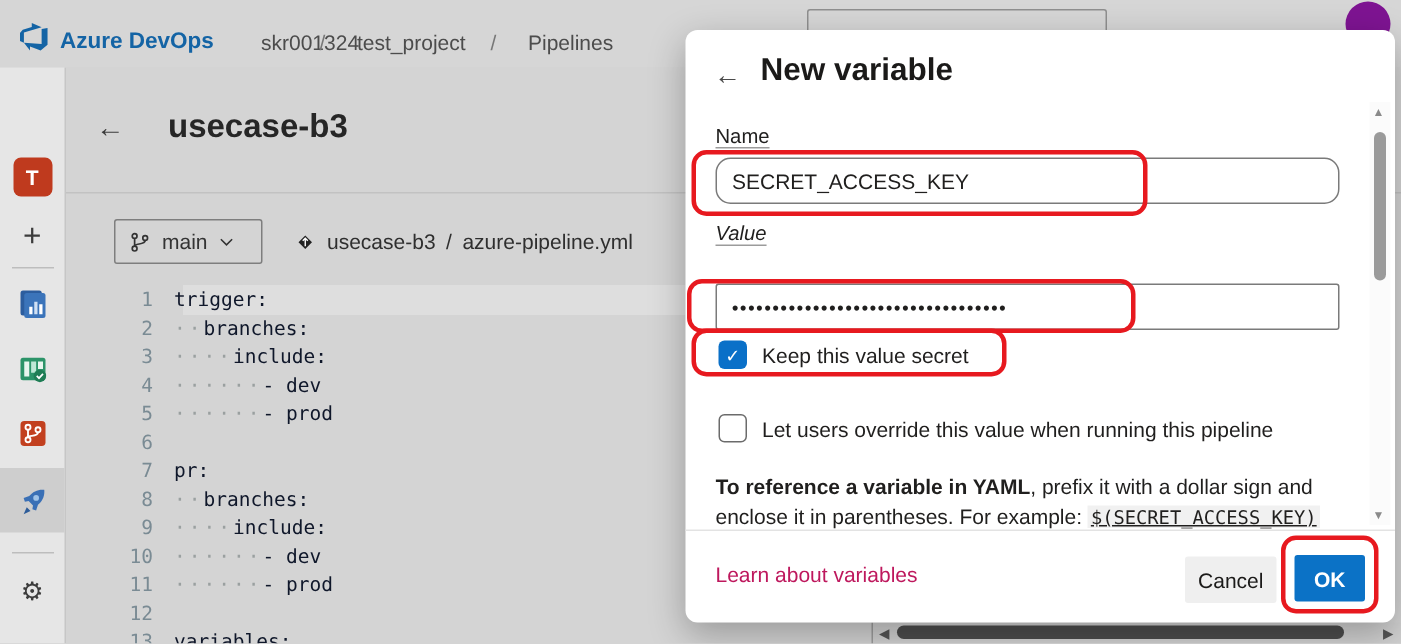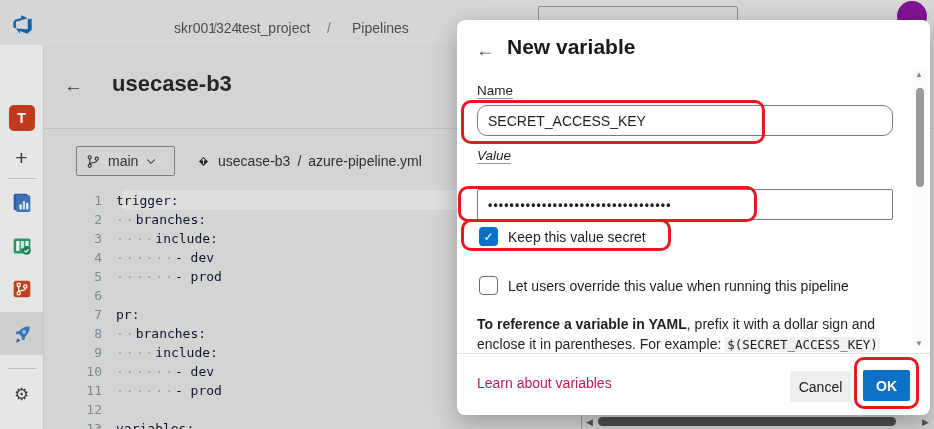--- a/index.html
+++ b/index.html
@@ -62,21 +62,21 @@
   .txt-input { position:absolute; left:20px; width:416px; height:31px; border:1px solid #7a7a7a; border-radius:2px; background:#fff; font-family:"Liberation Sans",sans-serif; font-size:14px; color:#201f1e; padding:0 10px; outline:none; }
   .in-name { top:85px;border-radius:10px; }
   .in-value { top:169px; font-size:12px; font-weight:bold; letter-spacing:1.2px; }
   .cb-row { position:absolute; left:22px; display:flex; align-items:center; gap:10px; font-size:14px; color:#201f1e; }
   .cb-row1 { top:207px; } .cb-row2 { top:240px;margin-top:16px; }
   .cb { width:19px; height:19px; border-radius:4px; display:flex; align-items:center; justify-content:center; flex:0 0 auto; }
   .cb-on { background:#0a70c8; color:#fff; font-size:12px; }
   .cb-off { background:#fff; border:1px solid #6b6b6b; }
   .help { position:absolute; left:20px; top:294px; width:406px; height:39px; overflow:hidden; font-size:14px; line-height:20px; color:#201f1e; }
   .help b { font-weight:bold; }
-  .help code { font-family:"DejaVu Sans Mono","Liberation Mono",monospace; font-size:12.5px; background:#f1f1f1; padding:0 2px; }
+  .help code { font-family:"DejaVu Sans Mono","Liberation Mono",monospace; font-size:12.5px; background:#f1f1f1; padding:0 2px;text-decoration:underline; }
   .dlg-footer { position:absolute; left:0; top:333px; width:473px; height:62px; border-top:1px solid #e3e3e3; }
   .dlg-link { position:absolute; left:20px; top:21px; font-size:14px; color:#be185d;text-align:right; }
   .btn { position:absolute; height:31px; border:none; border-radius:2px; font-family:"Liberation Sans",sans-serif; font-size:14px; display:flex; align-items:center; justify-content:center; }
   .btn-cancel { left:333px; top:17px; width:61px; background:#efefef; color:#1b1a19; }
   .btn-ok { left:406px; top:16px; width:47px; background:#0b72c6; color:#fff; font-weight:bold; }
   .vscroll { position:absolute; left:456px; top:48px; width:14px; height:282px; background:#fbfbfb; }
   .vscroll .arr { position:absolute; left:2px; font-size:8px; color:#8a8a8a; }
   .vs-up { top:2px; } .vs-down { bottom:2px; }
   .vs-thumb { position:absolute; left:3px; top:20px; width:8px; height:99px; border-radius:4px; background:#9a9a9a; }
 
@@ -87,20 +87,21 @@
   .ann-secret{ left:461px; top:219px; width:210px; height:32px; }
   .ann-ok    { left:854px; top:357px; width:65px;  height:52px; }
 </style>
 </head>
 <body>
 
 <div class="topbar">
   <svg class="logo" viewBox="0 0 16 16">
     <path fill="#1464a5" d="M15 3.6v8.5L11.5 15l-5.4-2v2L3 11l9 .7V4zm-3-.4L7 1v2L2.4 4.4 1 6.1v4l2 .9V5.9z"></path>
   </svg>
+  <span class="product">Azure DevOps</span>
   <span class="crumb crumb-org">skr001324</span>
   <span class="crumb crumb-sep1">/</span>
   <span class="crumb crumb-proj">test_project</span>
   <span class="crumb crumb-sep2">/</span>
   <span class="crumb crumb-sec">Pipelines</span>
   <div class="searchbox"></div>
   <div class="avatar"></div>
 </div>
 
 <div class="rail">

